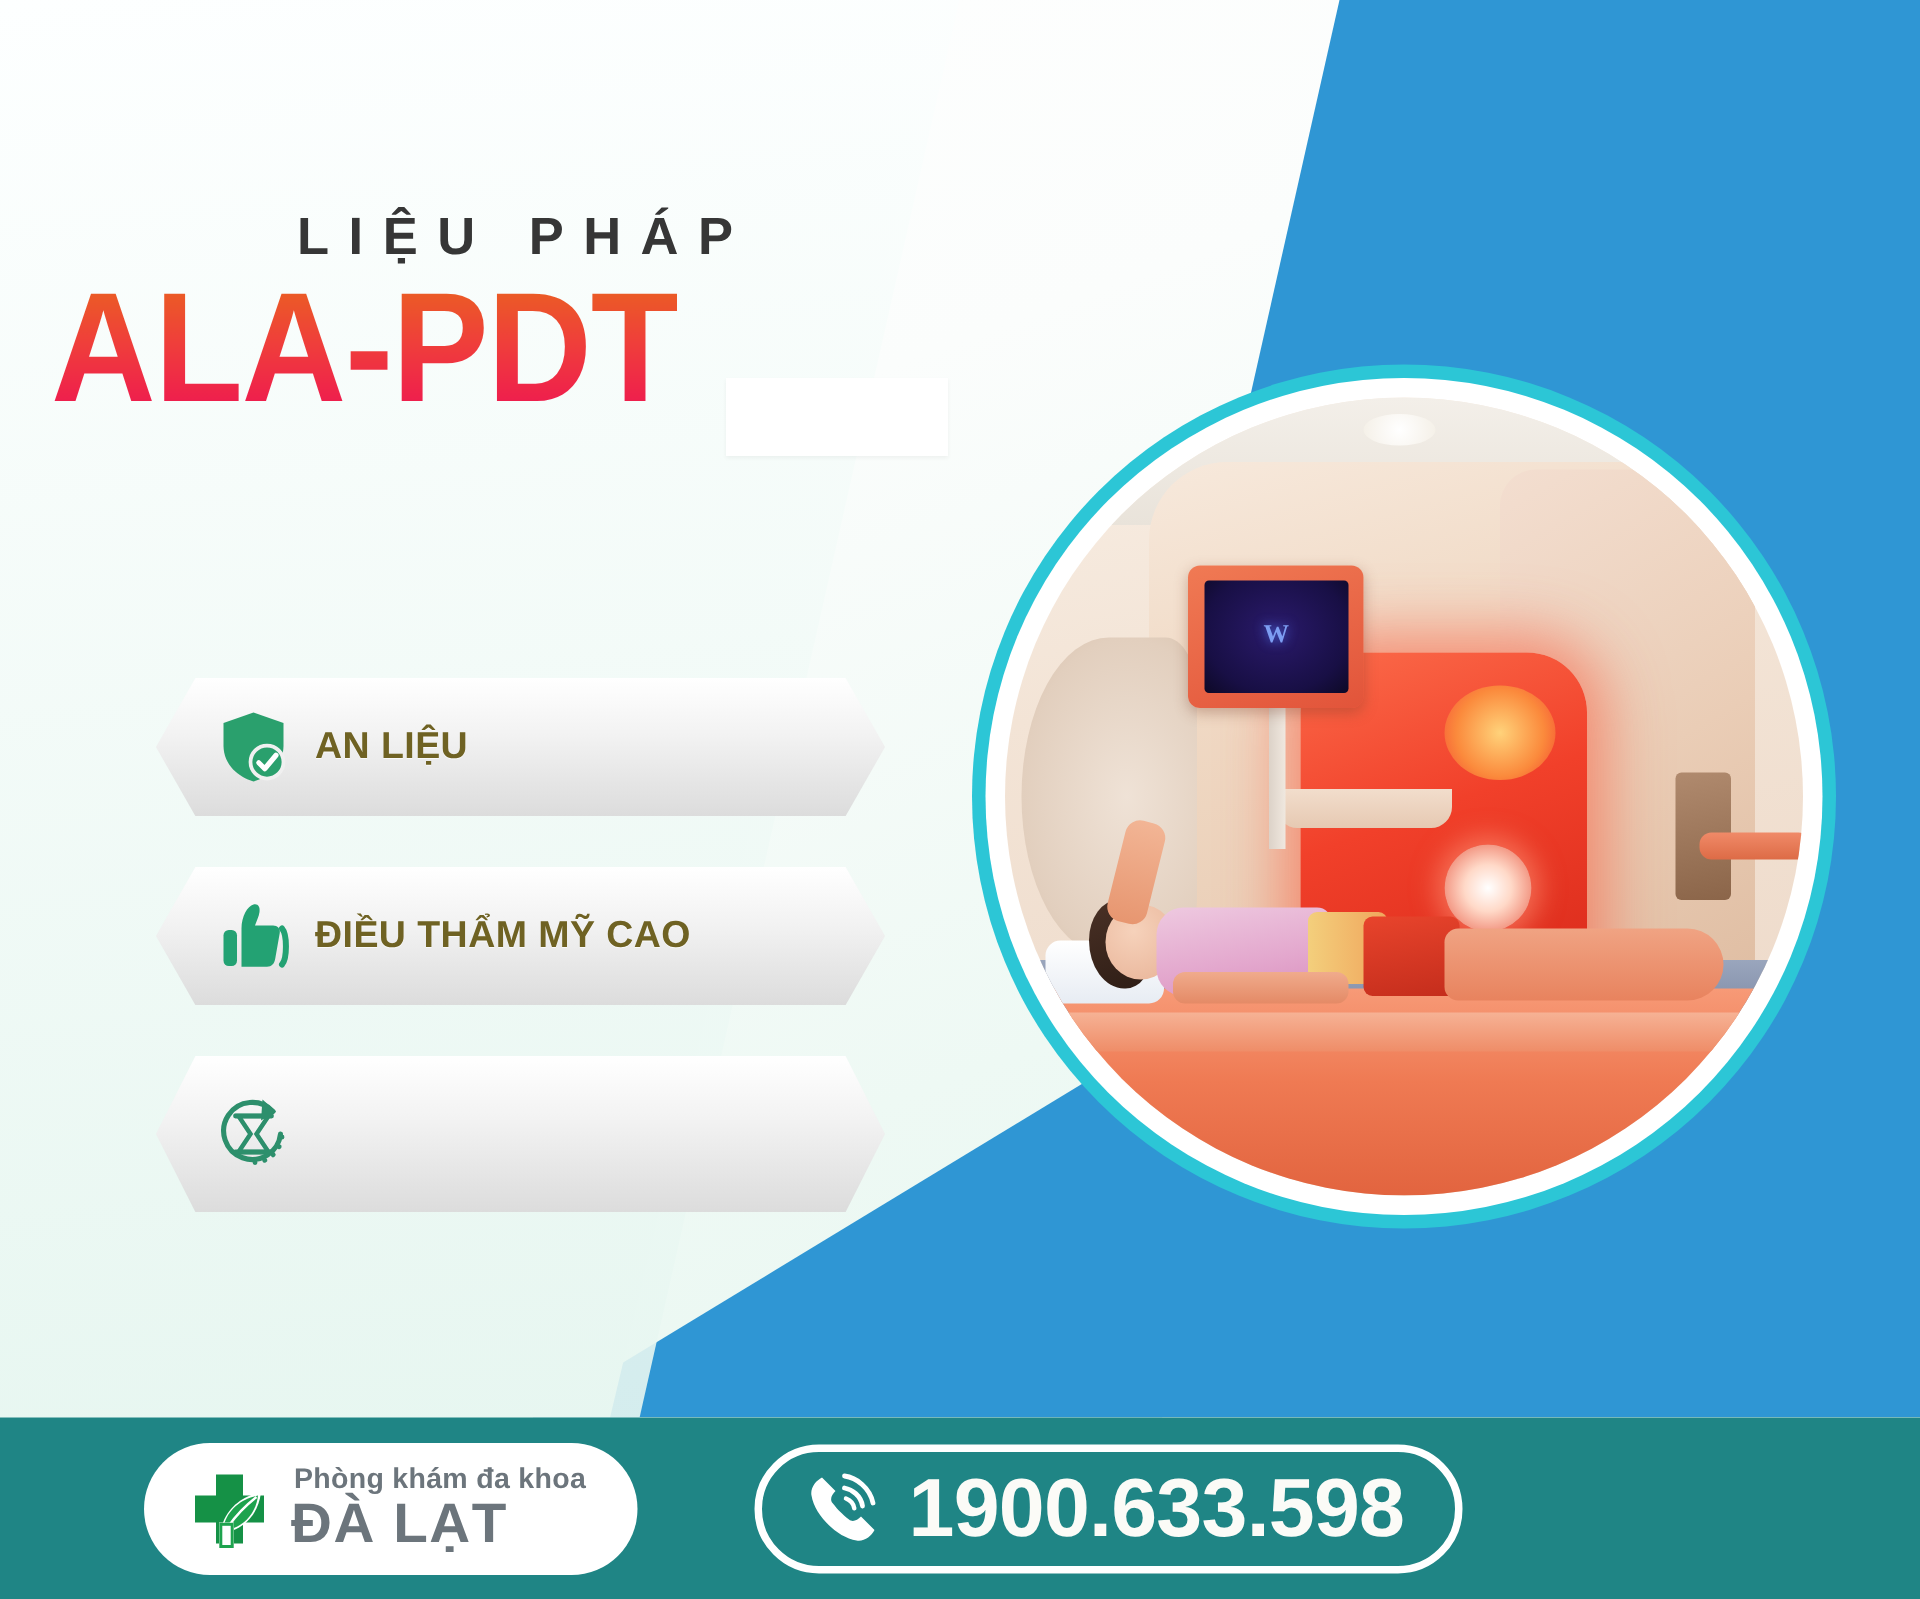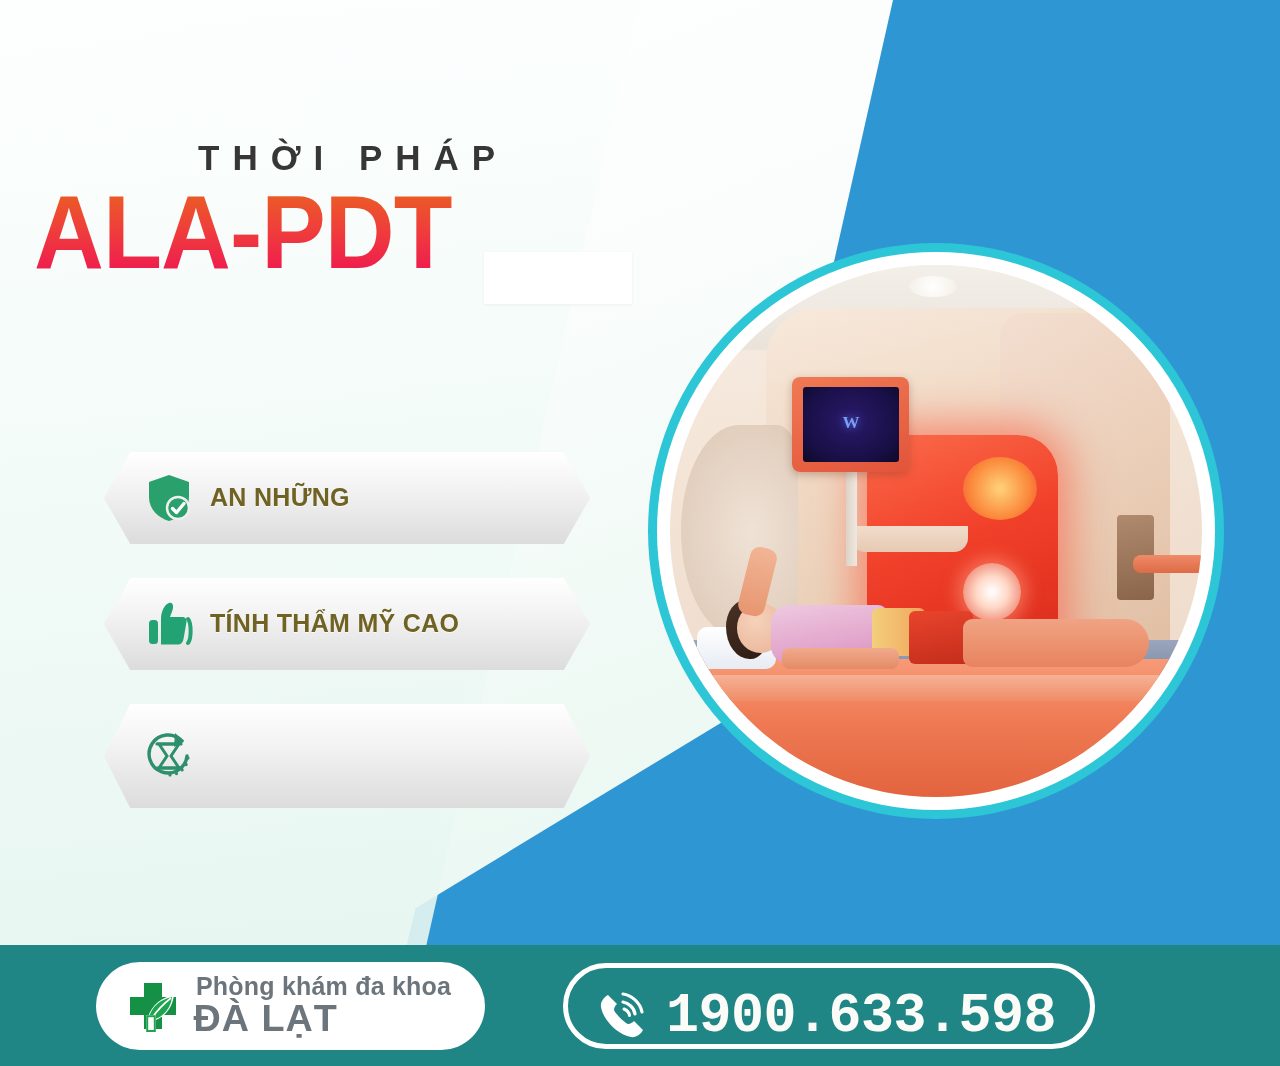--- a/index.html
+++ b/index.html
@@ -391,45 +391,44 @@
     padding: 0 34px 0 26px;
   }
   .cross-logo {
     width: 62px;
     height: 62px;
     flex: 0 0 62px;
     margin-right: 12px;
   }
   .clinic-text { line-height: 1; }
   .clinic-sub {
-    font-size: 25px;
+    font-size: 19px;
     font-weight: bold;
     color: #6c757c;
     letter-spacing: .2px;
     margin-bottom: 1px;
   }
   .clinic-name {
     font-size: 37px;
     font-weight: bold;
     color: #6c757c;
     letter-spacing: 1px;
     transform: scaleX(1.02);
     transform-origin: center;
   }
 
   .phone-pill {
     display: flex;
-    align-items: flex-end;
+    align-items: center;
     height: 86px;
     margin-left: 78px;
     border: 5px solid #ffffff;
     border-radius: 46px;
     padding: 0 34px 0 26px;
     box-sizing: border-box;
-    font-family: Liberation Mono, monospace;
   }
   .phone-icon { width: 56px; height: 56px; flex: 0 0 56px; margin-right: 16px; }
   .phone-number {
     font-size: 55px;
     font-weight: bold;
     color: #fbfbf7;
     letter-spacing: -0.5px;
     line-height: 1;
   }
 </style>
@@ -449,48 +448,48 @@
     <div class="steth-bell"></div>
   </div>
   <div class="bg-sheen"></div>
 
   <div class="wedge-blue"></div>
   <div class="wedge-blue-tail"></div>
   <div class="wedge-white"></div>
   <div class="wedge-white-2"></div>
 
   <div class="headline-wrap">
-    <p class="kicker">THỜI PHÁP</p>
+    <p class="kicker">LIỆU PHÁP</p>
     <h1 class="headline">ALA-PDT</h1>
   </div>
   <div class="redact-box"></div>
 
   <div class="features">
 
     <div class="feature">
       <span class="feature-icon">
         <svg width="48" height="50" viewBox="0 0 48 50">
           <path d="M24 2 L44 9 V24 C44 37 34 45 24 48 C14 45 4 37 4 24 V9 Z" fill="#2aa06d"></path>
           <circle cx="33" cy="35" r="11" fill="#2aa06d" stroke="#f0f0f0" stroke-width="2.5"></circle>
           <path d="M27.5 35.5 L31.5 39.5 L39 30.5" fill="none" stroke="#ffffff" stroke-width="3.4" stroke-linecap="round" stroke-linejoin="round"></path>
         </svg>
       </span>
-      <span class="feature-label">AN NHỮNG</span>
+      <span class="feature-label">AN LIỆU</span>
     </div>
 
 
     <div class="feature">
       <span class="feature-icon">
         <svg width="50" height="50" viewBox="0 0 50 50">
           <path d="M17 20 C17 12 21 5 25 4 C28 3.3 29.5 5.5 29 9 C28.6 12 27 15 26 18 L38 18 C41 18 43 20 42.5 23 L39.5 40 C39 43.5 37 45.5 34 45.5 L17 45.5 Z" fill="#23a273"></path>
           <rect x="5" y="21" width="9" height="24" rx="3.5" fill="#23a273"></rect>
           <path d="M44 20 C47.5 24 47.5 40 44 44" fill="none" stroke="#23a273" stroke-width="4" stroke-linecap="round"></path>
         </svg>
       </span>
-      <span class="feature-label">TÍNH THẨM MỸ CAO</span>
+      <span class="feature-label">ĐIỀU THẨM MỸ CAO</span>
     </div>
 
     <div class="feature tall">
       <span class="feature-icon">
         <svg width="54" height="54" viewBox="0 0 54 54">
           <path d="M40 12 A19 19 0 1 0 45 27" fill="none" stroke="#2d8f6c" stroke-width="3.4" stroke-linecap="round"></path>
           <path d="M33 4 L42 12 L32 18 Z" fill="#2d8f6c"></path>
           <g stroke="#2d8f6c" stroke-width="3.2" stroke-linecap="round" stroke-dasharray="0.1 6.6">
             <path d="M46 29 A19 19 0 0 1 28 46" fill="none"></path>
           </g>

